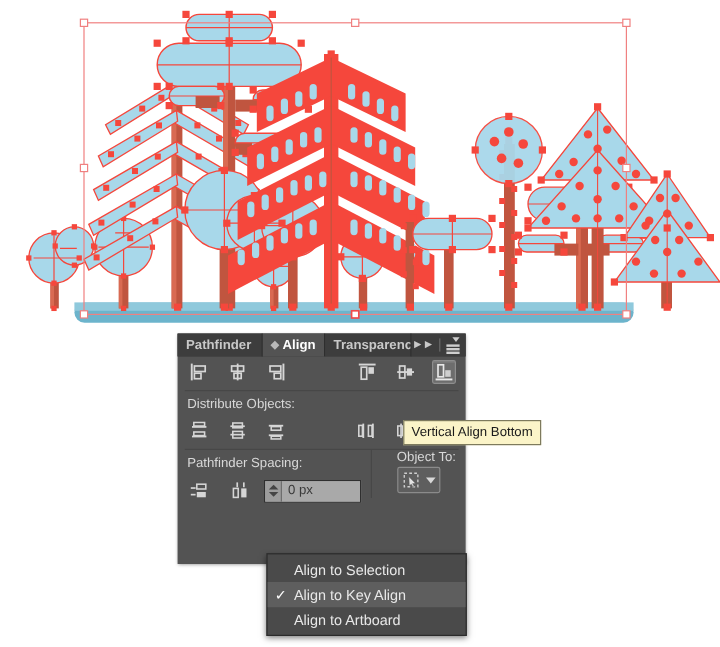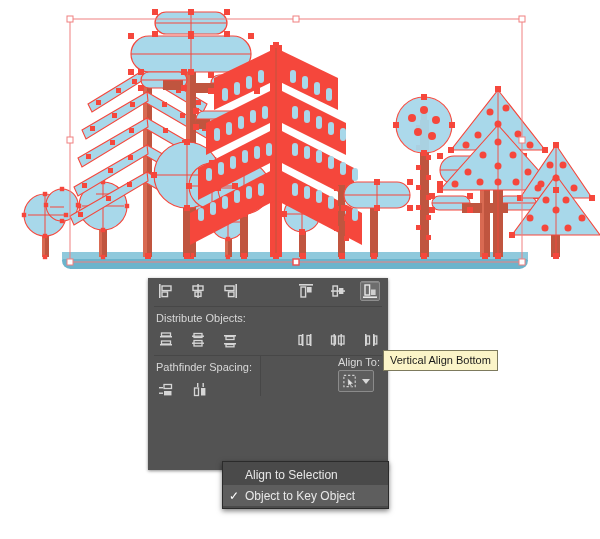--- a/index.html
+++ b/index.html
@@ -95,21 +95,21 @@
     background:#5e5e5e;border:1px solid #8b8b8b;border-radius:2px;
     padding:2px 3px;width:36px;box-sizing:border-box;cursor:default;
   }
   .chev-dn{width:0;height:0;border-left:4px solid transparent;border-right:4px solid transparent;border-top:5px solid #d8d8d8;}
 
   
   #tooltip{
     position:absolute;left:336px;top:350px;
     background:#fbf4c8;border:1px solid #7d7a5d;
     color:#1a1a1a;font-size:11px;padding:2px 6px;
-    white-space:nowrap;line-height:15px;margin-left:47px;
+    white-space:nowrap;line-height:15px;
   }
 
   
   #align-menu{
     position:absolute;left:222px;top:461px;width:165px;
     background:#4a4a4a;border:1px solid #2b2b2b;
     box-shadow:0 2px 5px rgba(0,0,0,.5);
     padding:2px 0;
   }
   .mi{
@@ -540,20 +540,42 @@
         <rect x="519" y="259" width="6" height="6"></rect>
       </g>
 
       <rect x="293" y="259" width="6" height="6" fill="#ffffff" stroke="#f04b4b" stroke-width="1.4"></rect>
     </g>
   </svg>
 </div>
 
 <div id="align-panel">
 
+  <div class="tabbar">
+    <div class="tab clipped" style="width:66px">
+      <span>Pathfinder</span>
+    </div>
+    <div class="tab active">
+      <span class="gripper">◆</span>
+      <span>Align</span>
+    </div>
+    <div class="tab clipped" style="width:68px">
+      <span>Transparenc</span>
+    </div>
+    <div class="tabbar-right">
+      <span class="dbl-chev">►►</span>
+      <span class="divline"></span>
+      <span class="menu-ico">
+        <i class="tri"></i>
+          <i></i>
+          <i></i>
+          <i></i>
+      </span>
+    </div>
+  </div>
 
   <div class="row">
     <div class="grp">
       <div class="ibtn">
         <svg width="16" height="16" viewBox="0 0 16 16">
             <rect x="1" y="1" width="1.6" height="14" fill="#d6d6d6"></rect>
             <rect x="4" y="3" width="9" height="4.6" fill="none" stroke="#d6d6d6" stroke-width="1.4"></rect>
             <rect x="4" y="9" width="5.5" height="4.6" fill="none" stroke="#d6d6d6" stroke-width="1.4"></rect>
           </svg>
       </div>
@@ -672,25 +694,32 @@
           </div>
           <div class="ibtn">
             <svg width="16" height="16" viewBox="0 0 16 16">
                 <rect x="5" y="1" width="1.4" height="4" fill="#d6d6d6"></rect>
                 <rect x="2.5" y="6" width="4" height="7.5" fill="none" stroke="#d6d6d6" stroke-width="1.3"></rect>
                 <rect x="9" y="6" width="4.4" height="7.5" fill="#d6d6d6"></rect>
                 <rect x="10.5" y="1" width="1.4" height="4" fill="#d6d6d6"></rect>
               </svg>
           </div>
         </div>
+        <div class="stepper">
+          <div class="arrows">
+            <span class="arrow-up"></span>
+            <span class="arrow-dn"></span>
+          </div>
+          <div class="val">0 px</div>
+        </div>
       </div>
     </div>
     <div class="vsep"></div>
     <div class="alignto">
-      <div class="alignto-label">Align To:</div>
+      <div class="alignto-label">Object To:</div>
       <div class="alignto-btn">
         <svg width="18" height="16" viewBox="0 0 18 16">
           <rect x="2" y="2" width="12" height="12" fill="none" stroke="#cfcfcf" stroke-width="1.2" stroke-dasharray="2.4 2"></rect>
           <path d="M6 5 L12 11 L9.4 11.2 L10.9 13.6 L9.6 14.2 L8.2 11.8 L6.4 13.2 Z" fill="#e3e3e3" stroke="#555" stroke-width=".5"></path>
         </svg>
         <span class="chev-dn"></span>
       </div>
     </div>
   </div>
 </div>
@@ -699,15 +728,19 @@
   <span>Vertical Align Bottom</span>
 </div>
 
 <div id="align-menu">
   <div class="mi">
     <span class="chk"></span>
     <span class="txt">Align to Selection</span>
   </div>
   <div class="mi sel">
     <span class="chk">✓</span>
-    <span class="txt">Object to Key Object</span>
+    <span class="txt">Align to Key Align</span>
+  </div>
+  <div class="mi">
+    <span class="chk"></span>
+    <span class="txt">Align to Artboard</span>
   </div>
 </div>
 
 </body></html>

